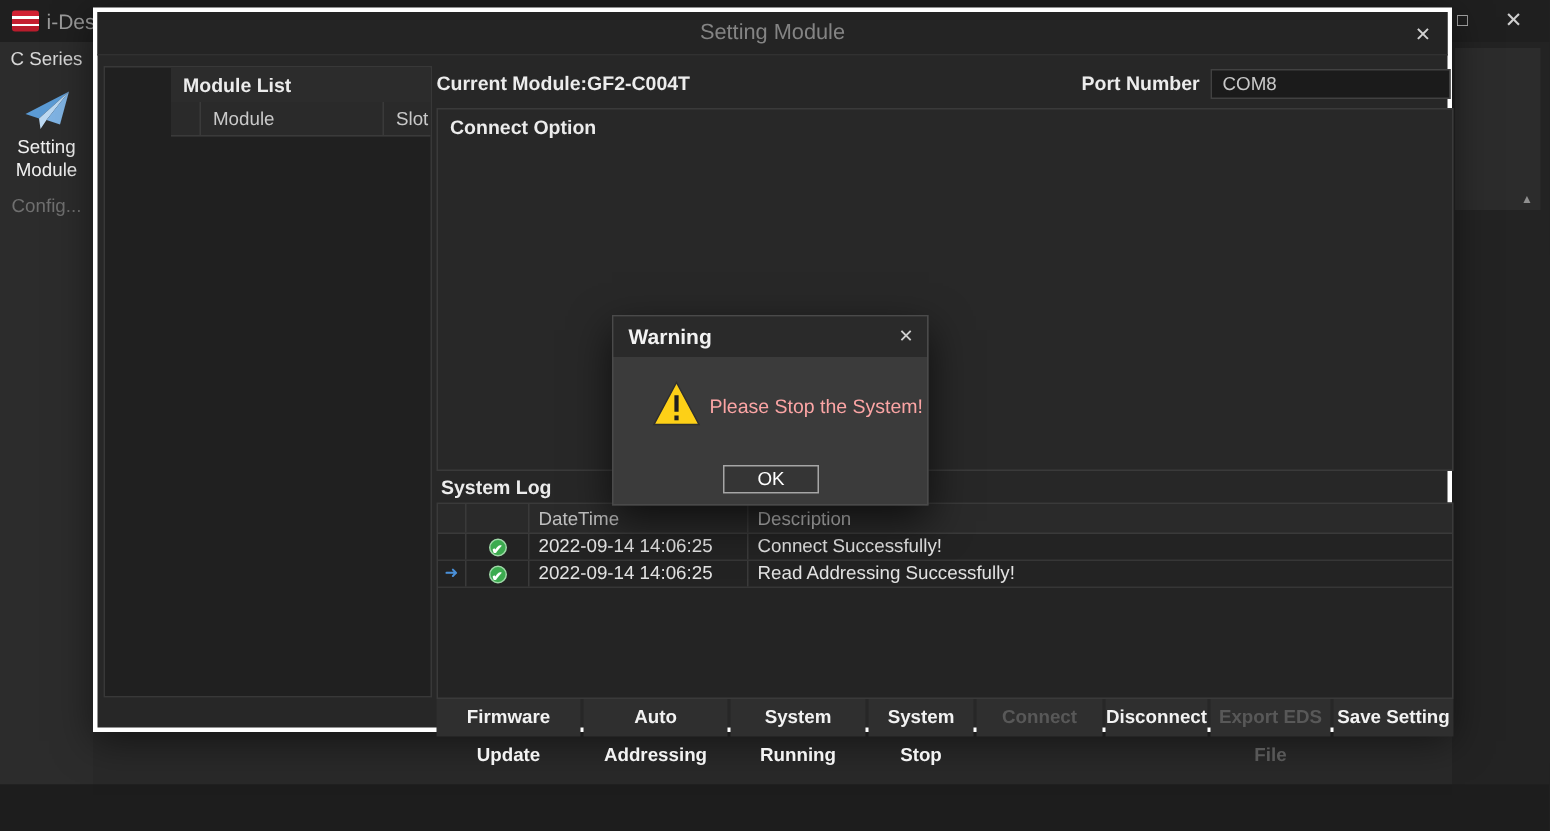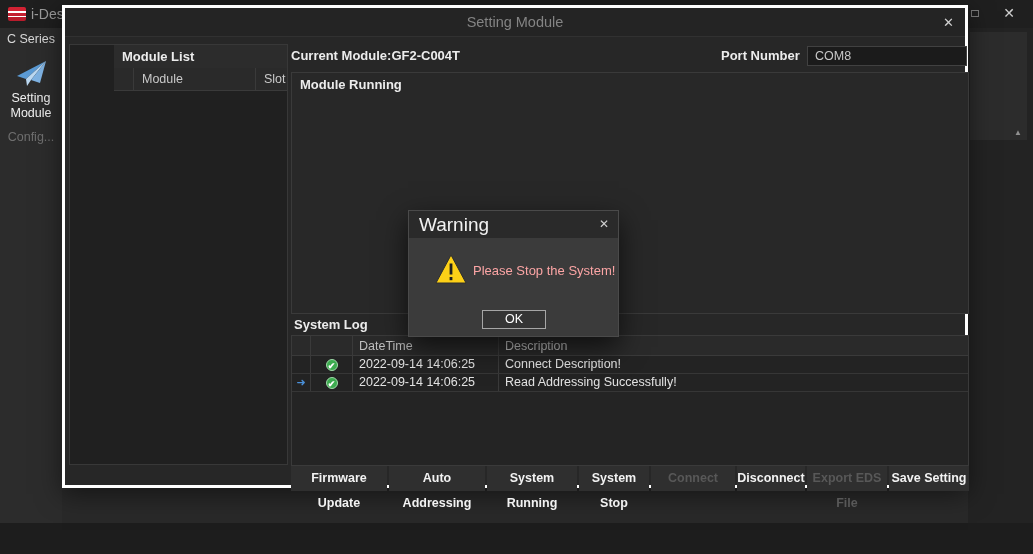--- a/index.html
+++ b/index.html
@@ -80,21 +80,21 @@
   
   #buttons-row { left:226px; top:458px; width:678px; height:25px; display:flex; }
   .btn { height:25px; line-height:25px; text-align:center; background:#2f2f2f; color:#f2f2f2;
     font-size:12.5px; font-weight:600; margin-right:2px; flex:0 0 auto; cursor:pointer; }
   .btn.disabled { color:#585858; cursor:default; }
 
   
   #warning { left:408px; top:210px; width:211px; height:127px; z-index:20;
     border:1px solid #4a4a4a; box-shadow:0 10px 26px rgba(0,0,0,.65); background:#3b3b3b; }
   #warning-titlebar { height:27px; background:#2a2a2a; position:relative; }
-  #warning-title { padding-left:10px; line-height:27px; font-weight:normal; font-size:19px; color:#f2f2f2; }
+  #warning-title { padding-left:10px; line-height:27px; font-weight:bold; font-size:14px; color:#f2f2f2; }
   #warning-close { right:9px; top:0; height:27px; line-height:27px; color:#d0d0d0; font-size:12px; }
   #warning-body { position:relative; height:99px; }
   #warning-triangle { left:26px; top:16px; }
   #warning-message { left:64px; top:25px; font-size:13px; color:#fca5a5; }
   #warning-ok { left:73px; top:72px; width:64px; height:19px; background:#353535;
     border:1px solid #a6a6a6; color:#ffffff; font-size:12.5px; text-align:center; line-height:17px; cursor:pointer; }
 </style>
 </head>
 <body>
 
@@ -143,39 +143,39 @@
       </div>
     </div>
 
     <div id="header-bar" class="abs">
       <div id="current-module" class="abs">Current Module:GF2-C004T</div>
       <div id="port-label" class="abs">Port Number</div>
       <input id="port-input" class="abs" value="COM8" style="">
     </div>
 
     <div id="module-option" class="abs">
-      <div id="module-option-title">Module Running</div>
+      <div id="module-option-title">Connect Option</div>
     </div>
 
     <div id="system-log" class="abs">
       <div id="system-log-title">System Log</div>
       <div id="log-table">
         <div class="thead">
           <div class="cell lg-c0"></div>
           <div class="cell lg-c1"></div>
           <div class="cell lg-c2">DateTime</div>
           <div class="cell lg-c3">Description</div>
         </div>
         <div class="trow">
           <div class="cell lg-c0 arrow-glyph"></div>
           <div class="cell lg-c1">
             <span class="check-icon">✔</span>
           </div>
           <div class="cell lg-c2">2022-09-14 14:06:25</div>
-          <div class="cell lg-c3">Connect Description!</div>
+          <div class="cell lg-c3">Connect Successfully!</div>
         </div>
         <div class="trow">
           <div class="cell lg-c0 arrow-glyph">➜</div>
           <div class="cell lg-c1">
             <span class="check-icon">✔</span>
           </div>
           <div class="cell lg-c2">2022-09-14 14:06:25</div>
           <div class="cell lg-c3">Read Addressing Successfully!</div>
         </div>
       </div>

